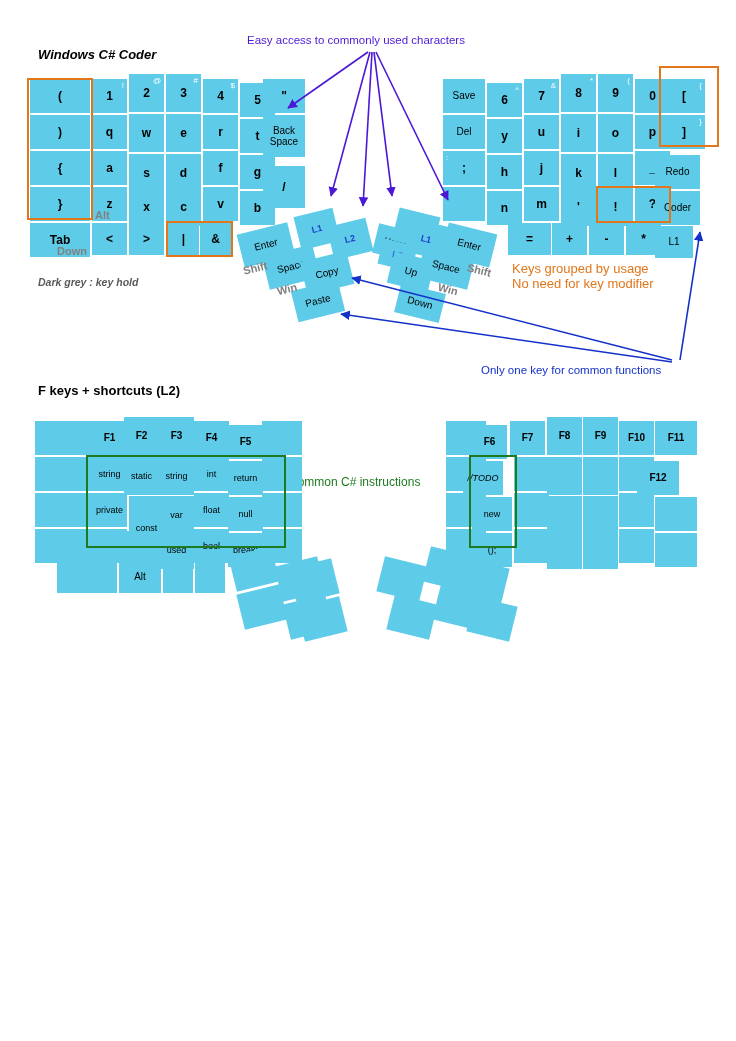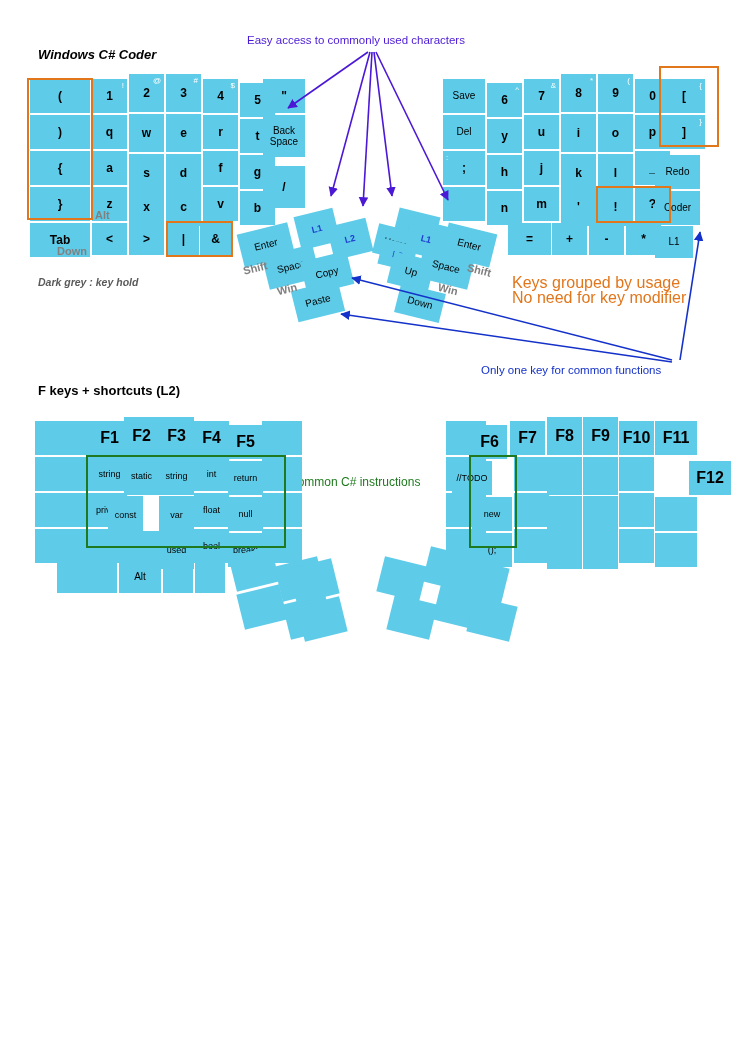--- a/index.html
+++ b/index.html
@@ -8,42 +8,42 @@
     font-family:"Liberation Sans", sans-serif;color:#000;overflow:hidden;
   }
   .layer{position:absolute;left:0;top:0;width:736px;height:1041px;}
   svg.layer{pointer-events:none;}
 
   .title{
     position:absolute;font-weight:bold;font-size:13px;color:#000;
   }
   .note-purple{position:absolute;color:#4b19d6;font-size:11.5px;}
   .note-blue{position:absolute;color:#1431c9;font-size:11.5px;}
-  .note-orange{position:absolute;color:#e2761b;font-size:16px;line-height:15px;margin-top:14px;}
+  .note-orange{position:absolute;color:#e2761b;font-size:13px;line-height:15px;}
   .note-green{position:absolute;color:#1f7a1f;font-size:12px;}
   .note-grey{position:absolute;color:#5a5a5a;font-size:10.5px;font-weight:bold;}
 
   .key{
     position:absolute;background:#5ecbe8;box-sizing:border-box;
     display:flex;align-items:center;justify-content:center;
     font-size:12px;color:#000;text-align:center;line-height:12px;
   }
   .key.main{font-weight:bold;}
   .key .lbl{display:block;}
   .key .sup{
     position:absolute;font-size:8px;color:#ffffff;font-weight:normal;
     top:2px;right:3px;line-height:9px;
   }
   .key .sup2{
     position:absolute;font-size:8px;color:#ffffff;font-weight:normal;
     top:2px;left:3px;line-height:9px;
   }
   .key.tiny{font-size:9px;font-weight:normal;}
   .key.word{font-size:10px;font-weight:normal;}
-  .key.fkey{font-weight:bold;font-size:16px;}
+  .key.fkey{font-weight:bold;font-size:10px;}
   .key.code{font-size:9px;font-weight:normal;color:#000;}
   .key.blank{}
   .key .two{line-height:11px;}
 
   .grey-lbl{position:absolute;color:#808080;font-size:11px;font-weight:bold;}
 
   .box-orange{position:absolute;border:2px solid #e2761b;box-sizing:border-box;}
   .box-green{position:absolute;border:2px solid #1f7a1f;box-sizing:border-box;}
 
   .rot-l{transform:rotate(-14deg);transform-origin:center center;}
@@ -369,21 +369,21 @@
   </div>
 <div class="key code" style="left:228px;top:461px;width:35px;height:34px;">
     <span class="lbl">return</span>
   </div>
 <div class="key blank" style="left:262px;top:457px;width:40px;height:34px;"></div>
 
 <div class="key blank" style="left:35px;top:493px;width:60px;height:34px;"></div>
 <div class="key code" style="left:92px;top:493px;width:35px;height:34px;">
     <span class="lbl">private</span>
   </div>
-<div class="key code" style="left:108px;top:496px;width:35px;height:38px;">
+<div class="key code" style="left:129px;top:496px;width:35px;height:38px;align-items:flex-end;">
     <span class="lbl">const</span>
   </div>
 <div class="key code" style="left:159px;top:496px;width:35px;height:38px;">
     <span class="lbl">var</span>
   </div>
 <div class="key code" style="left:194px;top:493px;width:35px;height:34px;">
     <span class="lbl">float</span>
   </div>
 <div class="key code" style="left:228px;top:497px;width:35px;height:34px;">
     <span class="lbl">null</span>
@@ -439,28 +439,28 @@
     <span class="lbl">F9</span>
   </div>
 <div class="key fkey" style="left:619px;top:421px;width:35px;height:34px;">
     <span class="lbl">F10</span>
   </div>
 <div class="key fkey" style="left:655px;top:421px;width:42px;height:34px;">
     <span class="lbl">F11</span>
   </div>
 
 <div class="key blank" style="left:446px;top:457px;width:40px;height:34px;"></div>
-<div class="key code" style="left:452px;top:461px;width:40px;height:34px;">
+<div class="key code" style="left:463px;top:461px;width:40px;height:34px;font-style:italic;">
     <span class="lbl">//TODO</span>
   </div>
 <div class="key blank" style="left:514px;top:457px;width:35px;height:34px;"></div>
 <div class="key blank" style="left:547px;top:457px;width:35px;height:38px;"></div>
 <div class="key blank" style="left:583px;top:457px;width:35px;height:38px;"></div>
 <div class="key blank" style="left:619px;top:457px;width:35px;height:34px;"></div>
-<div class="key fkey" style="left:689px;top:461px;width:42px;height:34px;">
+<div class="key fkey" style="left:637px;top:461px;width:42px;height:34px;">
     <span class="lbl">F12</span>
   </div>
 
 <div class="key blank" style="left:446px;top:493px;width:40px;height:34px;"></div>
 <div class="key code" style="left:472px;top:497px;width:40px;height:34px;">
     <span class="lbl">new</span>
   </div>
 <div class="key blank" style="left:514px;top:493px;width:35px;height:34px;"></div>
 <div class="key blank" style="left:547px;top:496px;width:35px;height:38px;"></div>
 <div class="key blank" style="left:583px;top:496px;width:35px;height:38px;"></div>

